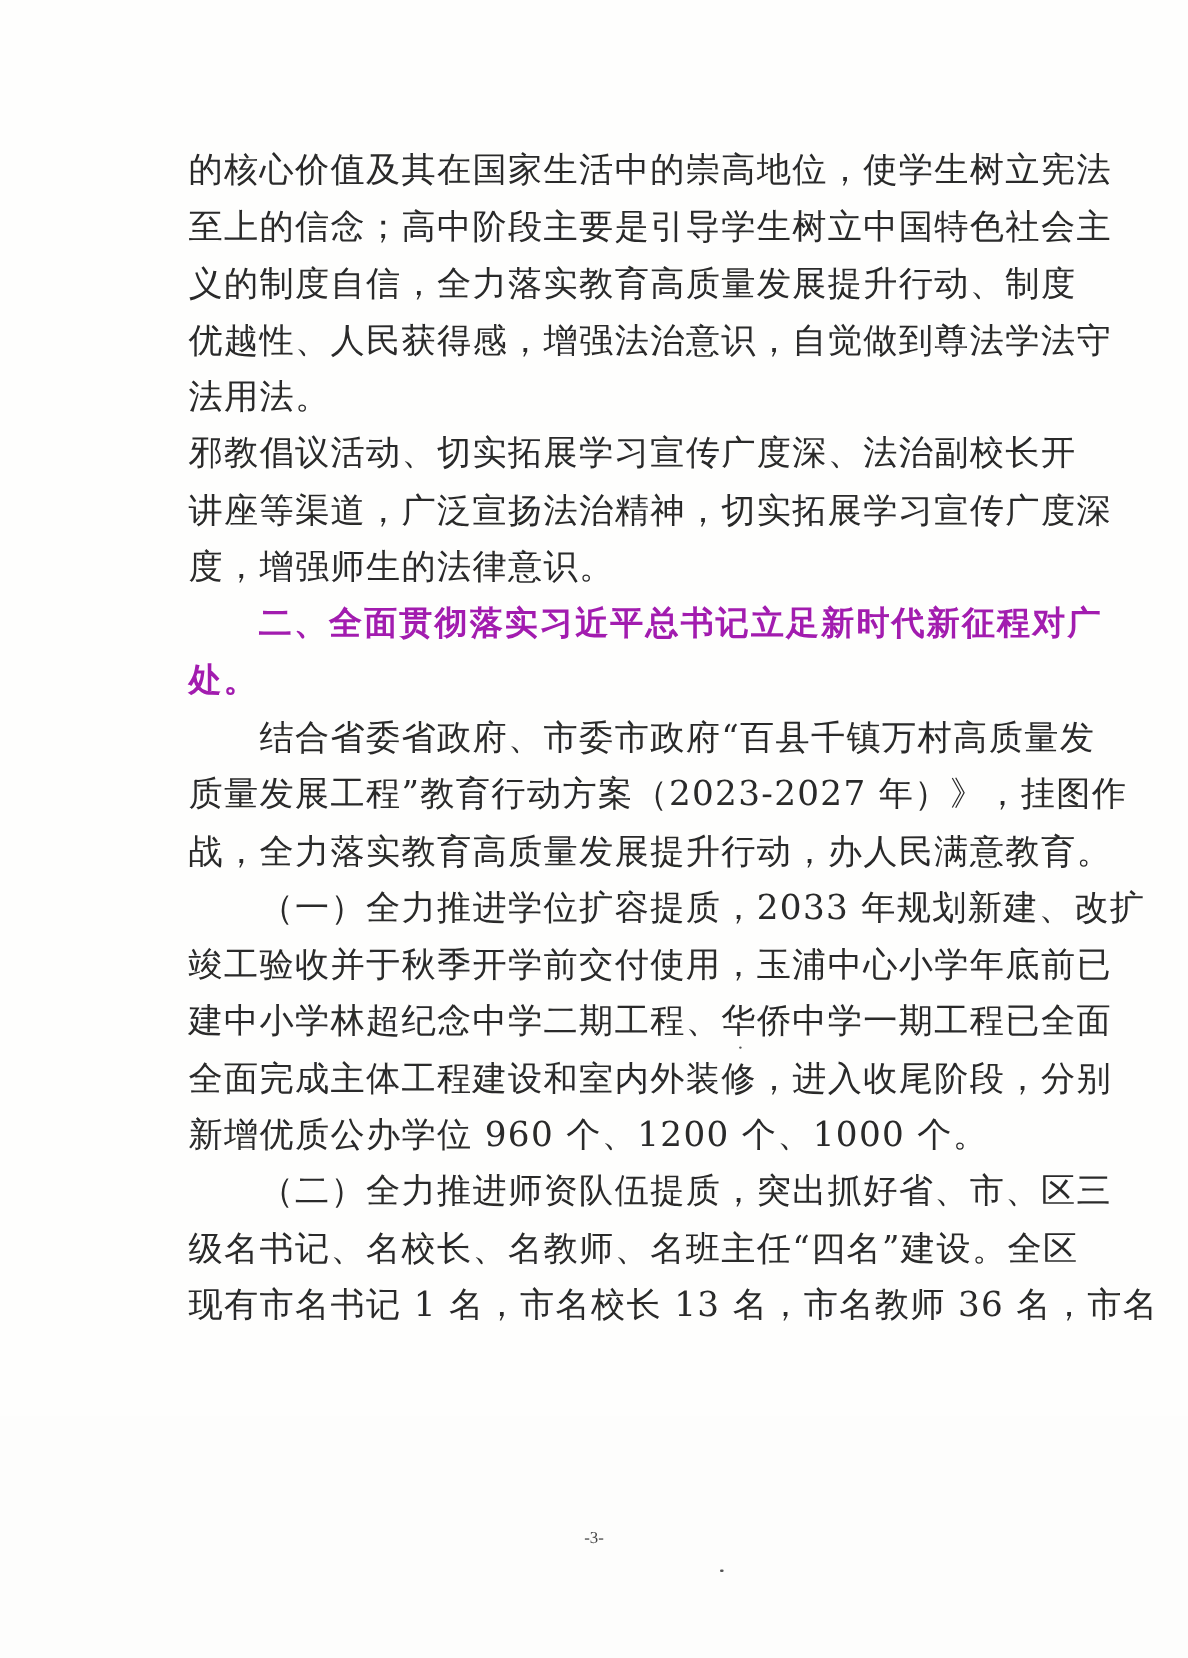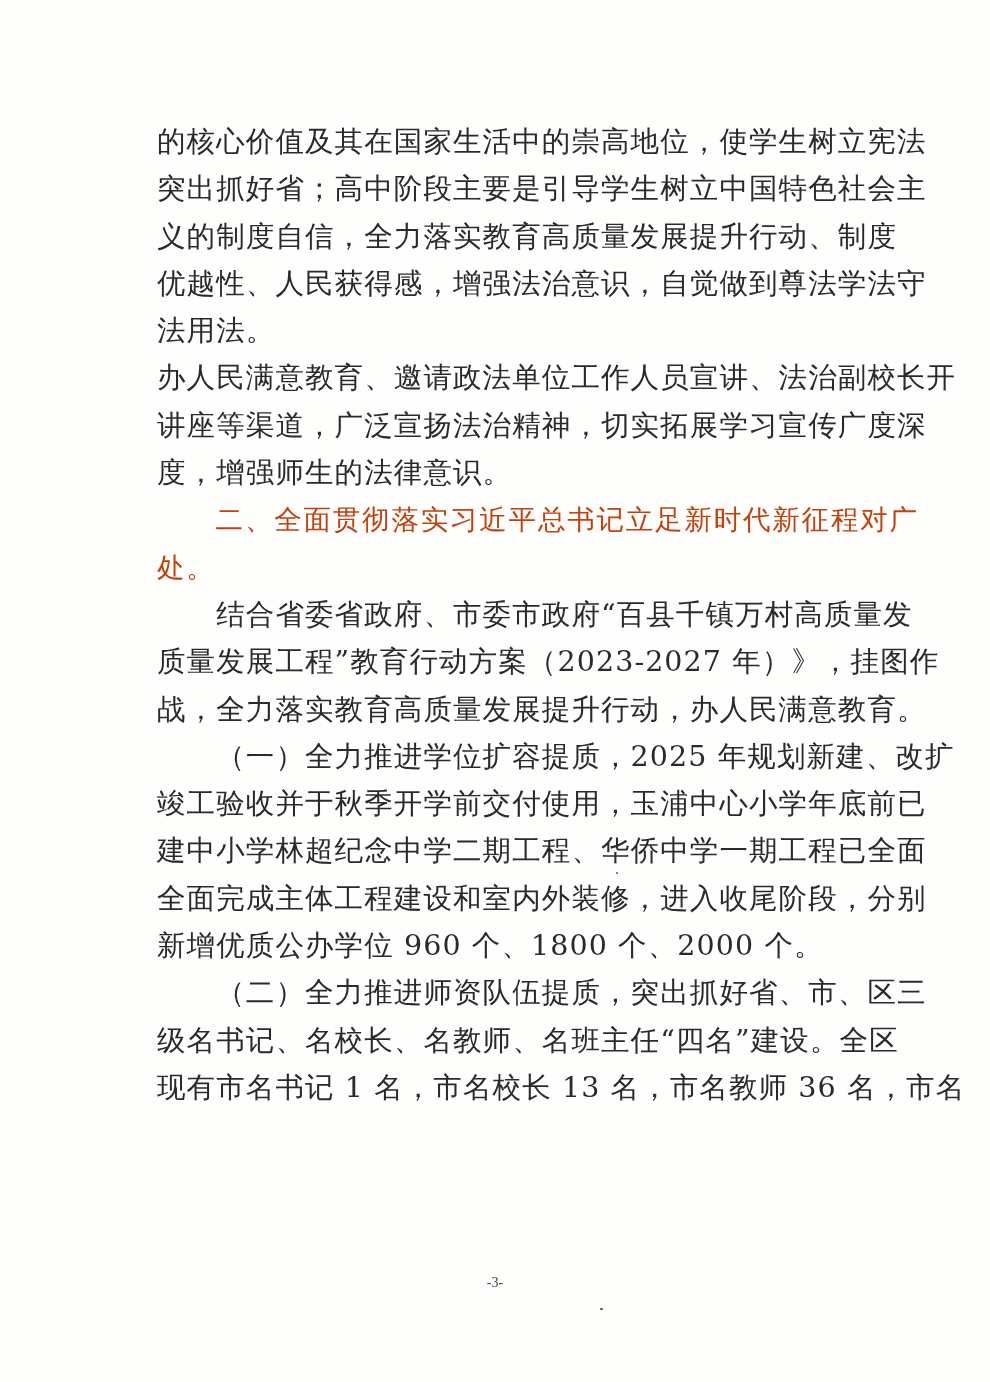--- a/index.html
+++ b/index.html
@@ -6,50 +6,50 @@
   body {
     width: 990px; height: 1382px; background: #fdfdfc; position: relative; overflow: hidden;
     font-family: "DejaVu Serif", "Liberation Serif", serif; color: #2a2a2a;
   }
   .page { position: absolute; left: 0; top: 0; width: 990px; height: 1180px; background: #fefefd; }
   .body-text { position: absolute; left: 157px; top: 118px; width: 690px; }
   .line {
     height: 47.3px; line-height: 47.3px; font-size: 28.5px; letter-spacing: 1.1px;
     white-space: nowrap; overflow: visible;
   }
-  .bold { font-family: "DejaVu Sans", "Liberation Sans", sans-serif; font-weight: normal; color: #c2410c; font-size: 27.5px; letter-spacing: 1.8px; }
+  .bold { font-family: "DejaVu Sans", "Liberation Sans", sans-serif; font-weight: bold; color: #a21caf; font-size: 27.5px; letter-spacing: 1.8px; }
   .footer {
     position: absolute; left: 0; width: 990px; top: 1275px; text-align: center;
     font-size: 14px; color: #444; font-family: "Liberation Serif", serif;
   }
   .speck { position: absolute; width: 3px; height: 2px; background: #555; border-radius: 1px; }
 </style>
 </head>
 <body>
 
 <div class="page">
   <div class="body-text">
     <div class="line">的核心价值及其在国家生活中的崇高地位，使学生树立宪法</div>
-    <div class="line">突出抓好省；高中阶段主要是引导学生树立中国特色社会主</div>
+    <div class="line">至上的信念；高中阶段主要是引导学生树立中国特色社会主</div>
     <div class="line">义的制度自信，全力落实教育高质量发展提升行动、制度</div>
     <div class="line">优越性、人民获得感，增强法治意识，自觉做到尊法学法守</div>
     <div class="line">法用法。</div>
-    <div class="line">办人民满意教育、邀请政法单位工作人员宣讲、法治副校长开</div>
+    <div class="line">邪教倡议活动、切实拓展学习宣传广度深、法治副校长开</div>
     <div class="line">讲座等渠道，广泛宣扬法治精神，切实拓展学习宣传广度深</div>
     <div class="line">度，增强师生的法律意识。</div>
     <div class="line bold">　　二、全面贯彻落实习近平总书记立足新时代新征程对广</div>
     <div class="line bold">处。</div>
     <div class="line">　　结合省委省政府、市委市政府“百县千镇万村高质量发</div>
     <div class="line">质量发展工程”教育行动方案（2023-2027 年）》，挂图作</div>
     <div class="line">战，全力落实教育高质量发展提升行动，办人民满意教育。</div>
-    <div class="line">　　（一）全力推进学位扩容提质，2025 年规划新建、改扩</div>
+    <div class="line">　　（一）全力推进学位扩容提质，2033 年规划新建、改扩</div>
     <div class="line">竣工验收并于秋季开学前交付使用，玉浦中心小学年底前已</div>
     <div class="line">建中小学林超纪念中学二期工程、华侨中学一期工程已全面</div>
     <div class="line">全面完成主体工程建设和室内外装修，进入收尾阶段，分别</div>
-    <div class="line">新增优质公办学位 960 个、1800 个、2000 个。</div>
+    <div class="line">新增优质公办学位 960 个、1200 个、1000 个。</div>
     <div class="line">　　（二）全力推进师资队伍提质，突出抓好省、市、区三</div>
     <div class="line">级名书记、名校长、名教师、名班主任“四名”建设。全区</div>
     <div class="line">现有市名书记 1 名，市名校长 13 名，市名教师 36 名，市名</div>
   </div>
 
   <div class="footer">-3-</div>
   <div class="speck" style="left:600px; top:1308px;"></div>
   <div class="speck" style="left:616px; top:872px; width:2px;"></div>
 </div>
 

